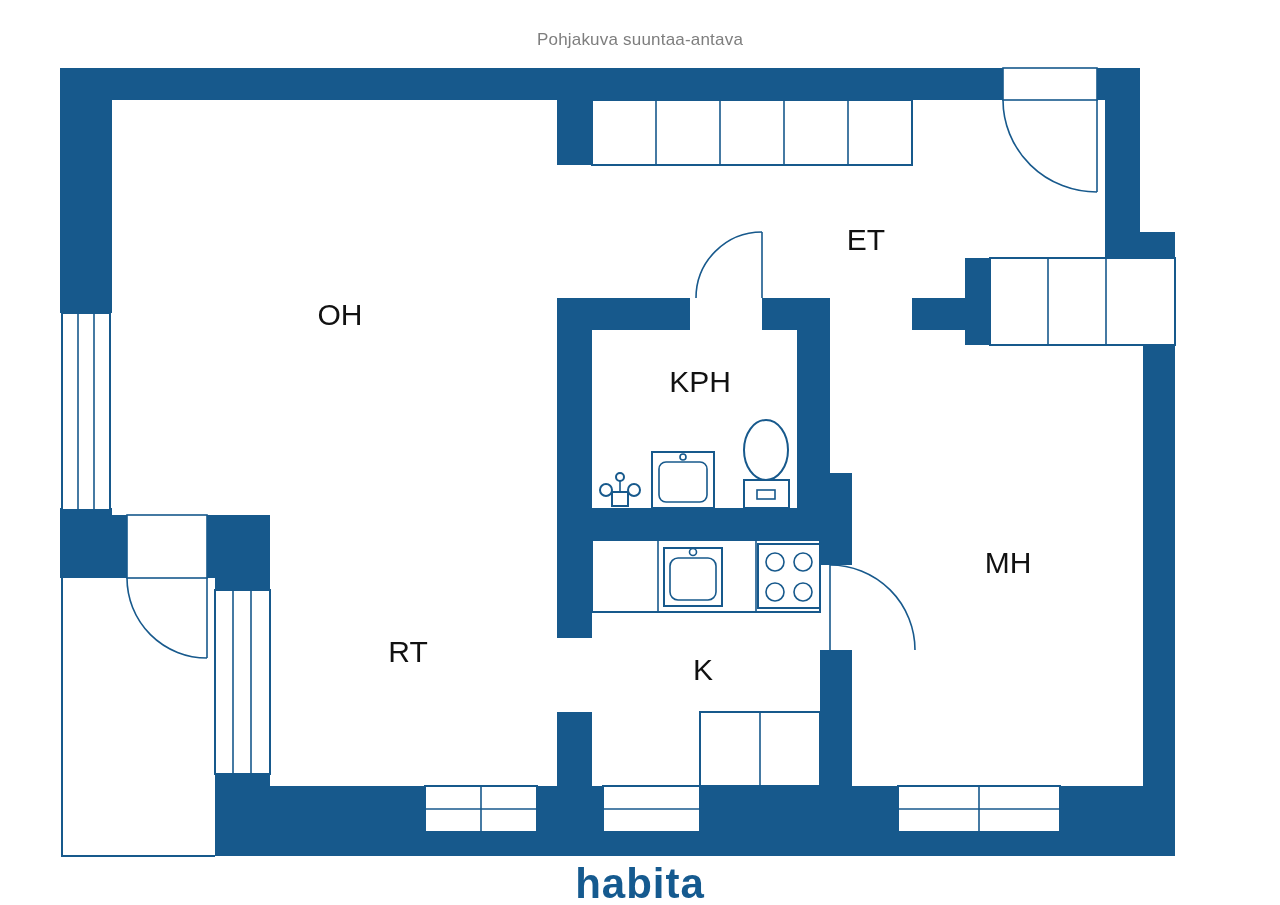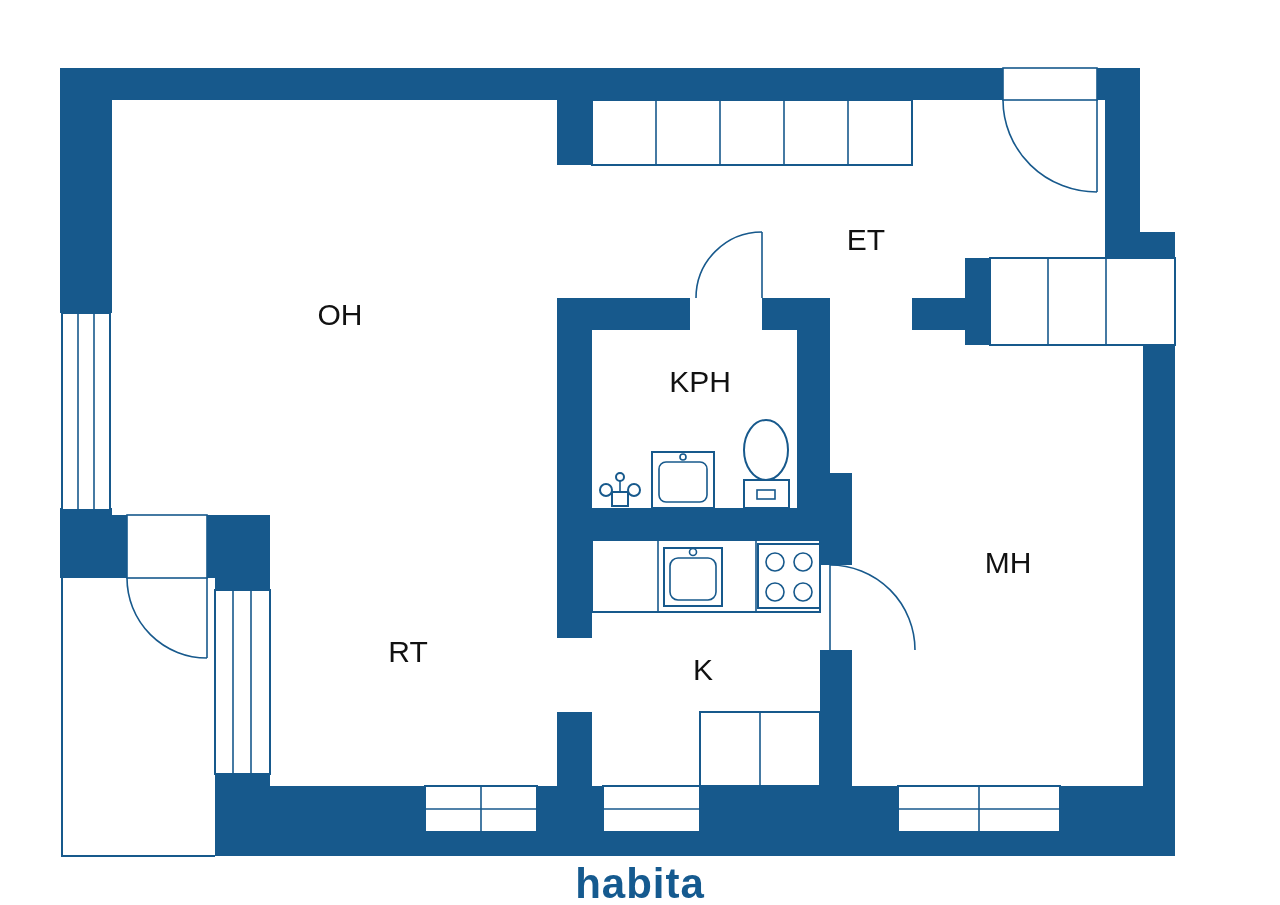--- a/index.html
+++ b/index.html
@@ -18,20 +18,21 @@
   .fx{fill:#ffffff;stroke:var(--wall);stroke-width:2;}
   .arc{fill:none;stroke:var(--wall);stroke-width:1.6;}
   .room-label{font-family:"Liberation Sans",sans-serif;font-size:30px;font-weight:500;
         fill:var(--room-label);text-anchor:middle;}
 </style>
 </head>
 <body>
 
 <div class="page">
 
+  <div class="plan-title">Pohjakuva suuntaa-antava</div>
 
   <svg width="1280" height="905" viewBox="0 0 1280 905">
 
     <g>
       <rect class="wall" x="60" y="68" width="943" height="32"></rect>
       <rect class="wall" x="1097" y="68" width="43" height="32"></rect>
       <rect class="wall" x="1105" y="68" width="35" height="172"></rect>
       <rect class="wall" x="1105" y="232" width="70" height="26"></rect>
       <rect class="wall" x="1143" y="232" width="32" height="624"></rect>
       <rect class="wall" x="60" y="68" width="52" height="245"></rect>

